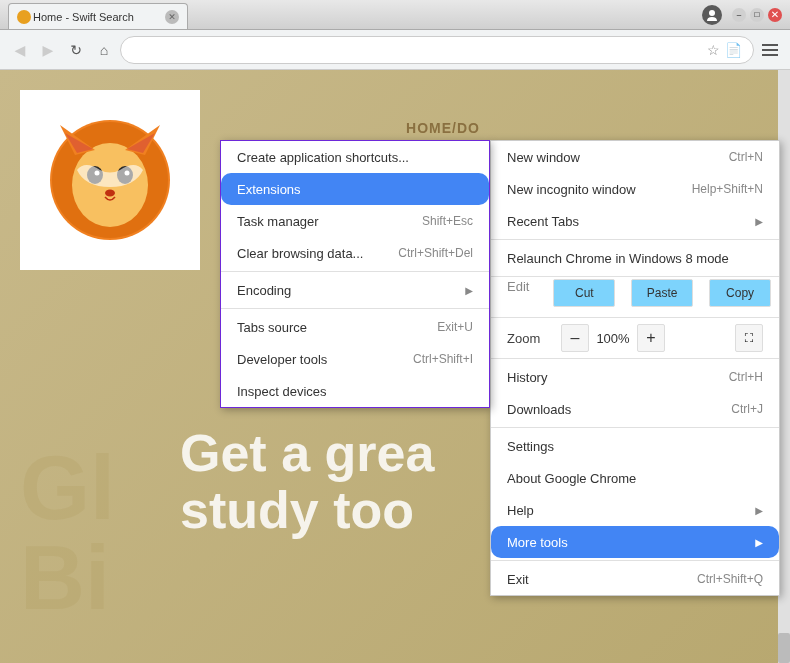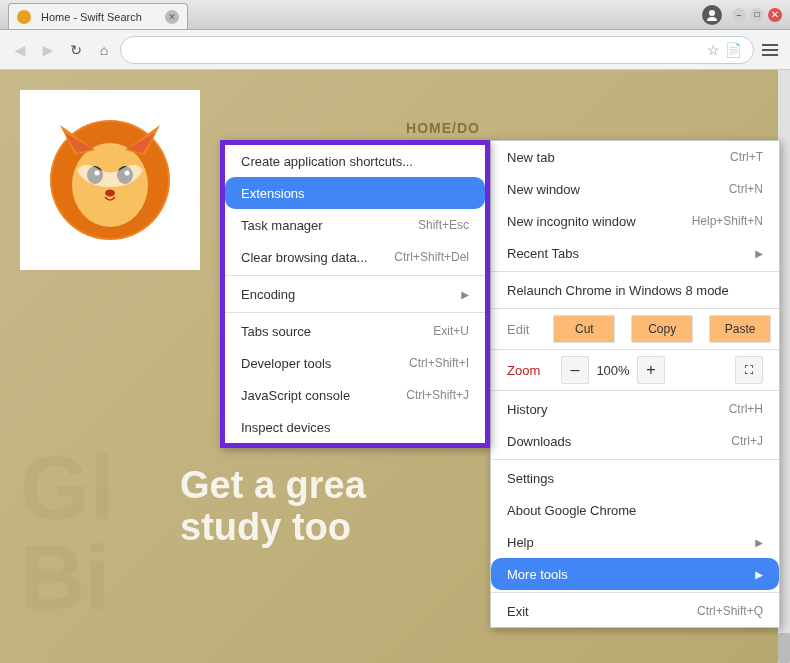--- a/index.html
+++ b/index.html
@@ -22,21 +22,21 @@
     }
     .tab-active {
       background: #f1f3f4;
       border: 1px solid #aaa;
       border-bottom: none;
       border-radius: 4px 4px 0 0;
       height: 26px;
       display: flex;
       align-items: center;
       padding: 0 8px;
-      gap: 10px;
+      gap: 2px;
       min-width: 180px;
     }
     .tab-favicon {
       width: 14px;
       height: 14px;
       background: #e8a020;
       border-radius: 50%;
     }
     .tab-title { font-size: 11px; color: #333; flex: 1; white-space: nowrap; overflow: hidden; text-overflow: ellipsis; }
     .tab-close {
@@ -152,23 +152,23 @@
       right: 310px;
       font-size: 14px;
       color: #8a7040;
       font-weight: bold;
       letter-spacing: 1px;
     }
 
     
     .big-text {
       position: absolute;
-      bottom: 114px;
+      bottom: 124px;
       left: 180px;
-      font-size: 38px;
+      font-size: 52px;
       font-weight: bold;
       color: rgba(255,255,255,0.85);
       line-height: 1.1;
     }
     .watermark {
       position: absolute;
       bottom: 40px;
       left: 20px;
       font-size: 90px;
       font-weight: bold;
@@ -228,50 +228,49 @@
       color: #888;
     }
     .menu-item.highlighted .arrow { color: white; }
     .menu-separator {
       height: 1px;
       background: #e0e0e0;
       margin: 2px 0;
     }
     .menu-edit-row {
       display: flex;
-      align-items: center;
       height: 36px;
       padding: 0 8px;
       gap: 16px;
     }
     .menu-edit-label {
       color: #888;
       font-size: 13px;
       padding: 0 8px;
       flex: 0 0 auto;
     }
     .edit-btn {
       flex: 1;
       height: 28px;
-      background: #fdba74;
+      background: #7dd3fc;
       border: 1px solid #ddd;
       border-radius: 2px;
       font-size: 12px;
       color: #333;
       cursor: pointer;
       display: flex; align-items: center; justify-content: center;
     }
     .zoom-row {
       display: flex;
       align-items: center;
       height: 36px;
       padding: 0 16px;
       gap: 4px;
     }
-    .zoom-label { color: #b91c1c; font-size: 13px; flex: 0 0 50px; }
+    .zoom-label { color: #404040; font-size: 13px; flex: 0 0 50px; }
     .zoom-btn {
       width: 28px; height: 28px;
       background: #f5f5f5;
       border: 1px solid #ddd;
       border-radius: 2px;
       font-size: 16px;
       color: #333;
       cursor: pointer;
       display: flex; align-items: center; justify-content: center;
     }
@@ -287,21 +286,21 @@
       font-size: 12px;
     }
 
     
     .more-tools-menu {
       position: absolute;
       top: 70px;
       right: 300px;
       width: 270px;
       background: white;
-      border: 5px solid #6d28d9;
+      border: 1px solid #6d28d9;
       box-shadow: 2px 2px 8px rgba(0,0,0,0.3);
       z-index: 101;
       font-size: 13px;
     }
   </style>
 </head>
 <body>
 
 <div class="title-bar">
   <div class="title-bar-tabs">
@@ -406,33 +405,25 @@
     <div class="menu-separator"></div>
     <div class="menu-item">
       <span>Tabs source</span>
       <span class="shortcut">Exit+U</span>
     </div>
     <div class="menu-item">
       <span>Developer tools</span>
       <span class="shortcut">Ctrl+Shift+I</span>
     </div>
     <div class="menu-item">
-      <span>JavaScript console</span>
-      <span class="shortcut">Ctrl+Shift+J</span>
-    </div>
-    <div class="menu-item">
       <span>Inspect devices</span>
     </div>
   </div>
 
   <div class="chrome-menu">
-    <div class="menu-item">
-      <span>New tab</span>
-      <span class="shortcut">Ctrl+T</span>
-    </div>
     <div class="menu-item">
       <span>New window</span>
       <span class="shortcut">Ctrl+N</span>
     </div>
     <div class="menu-item">
       <span>New incognito window</span>
       <span class="shortcut">Help+Shift+N</span>
     </div>
     <div class="menu-item">
       <span>Recent Tabs</span>
@@ -440,22 +431,22 @@
     </div>
     <div class="menu-separator"></div>
     <div class="menu-item">
       <span>Relaunch Chrome in Windows 8 mode</span>
     </div>
     <div class="menu-separator"></div>
 
     <div class="menu-edit-row">
       <span class="menu-edit-label">Edit</span>
       <div class="edit-btn">Cut</div>
+      <div class="edit-btn">Paste</div>
       <div class="edit-btn">Copy</div>
-      <div class="edit-btn">Paste</div>
     </div>
     <div class="menu-separator"></div>
 
     <div class="zoom-row">
       <span class="zoom-label">Zoom</span>
       <div class="zoom-btn">–</div>
       <span class="zoom-value">100%</span>
       <div class="zoom-btn">+</div>
       <div class="zoom-fullscreen">⛶</div>
     </div>

